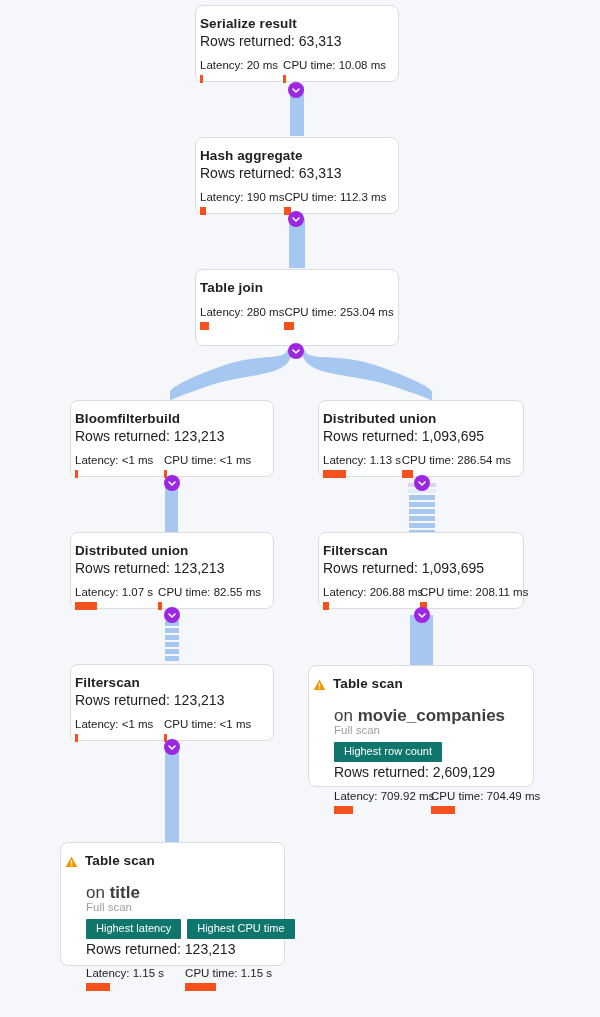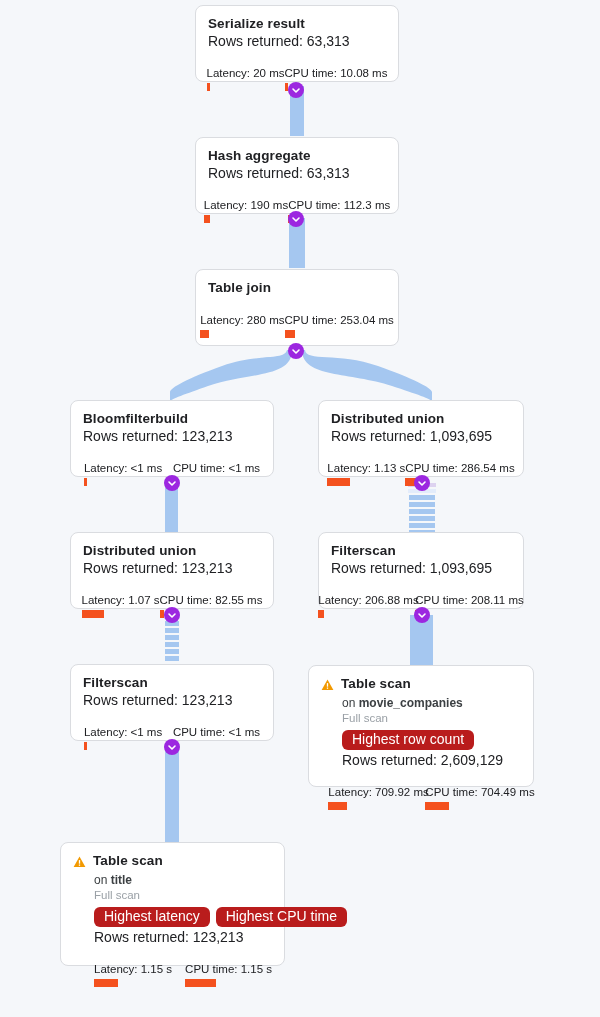--- a/index.html
+++ b/index.html
@@ -42,76 +42,75 @@
   }
   .chevron-badge svg { display: block; }
   
   .node {
     position: absolute;
     background: #ffffff;
     border: 1px solid #dadce0;
     border-radius: 8px;
     box-sizing: border-box;
     z-index: 2;
-    padding: 9px 12px 10px 12px;
+    padding: 9px 12px 10px 4px;
   }
   .node-head {
     display: flex;
     align-items: flex-start;
     gap: 7px;
   }
   .warn-icon {
     flex: 0 0 auto;
     margin-top: 2px;
   }
   .node-title {
     font-size: 13.5px;
     font-weight: bold;
     color: #202124;
     line-height: 17px;
     letter-spacing: 0.1px;
   }
   .node-body { }
   .node-indent { padding-left: 21px; }
   .on-line {
-    font-size: 12px;
+    font-size: 17px;
     color: #3c4043;
     line-height: 15px;
-    margin-top: 1px;
+    margin-top: 13px;
   }
   .on-line .tbl { font-weight: bold; }
   .scan-type {
     font-size: 11.5px;
     color: #9aa0a6;
     line-height: 15px;
   }
   .badges {
     display: flex;
     gap: 6px;
     margin: 4px 0 3px 0;
   }
   .badge {
-    background: #b91c1c;
+    background: #0f766e;
     color: #ffffff;
-    font-size: 14px;
+    font-size: 11px;
     line-height: 13px;
     padding: 3px 10px 4px 10px;
-    border-radius: 6px;
+    border-radius: 1px;
     white-space: nowrap;
   }
   .rows {
     font-size: 14px;
     color: #202124;
     line-height: 15px;
     margin-top: 2px;
   }
   .metrics {
     display: flex;
-    margin-top: 17px;
-    justify-content: center;
+    margin-top: 9px;
   }
   .metric {
     font-size: 11.5px;
     color: #202124;
     line-height: 14px;
   }
   .metric-label { white-space: nowrap; }
   .metric-bar {
     height: 8px;
     background: #f4511e;

